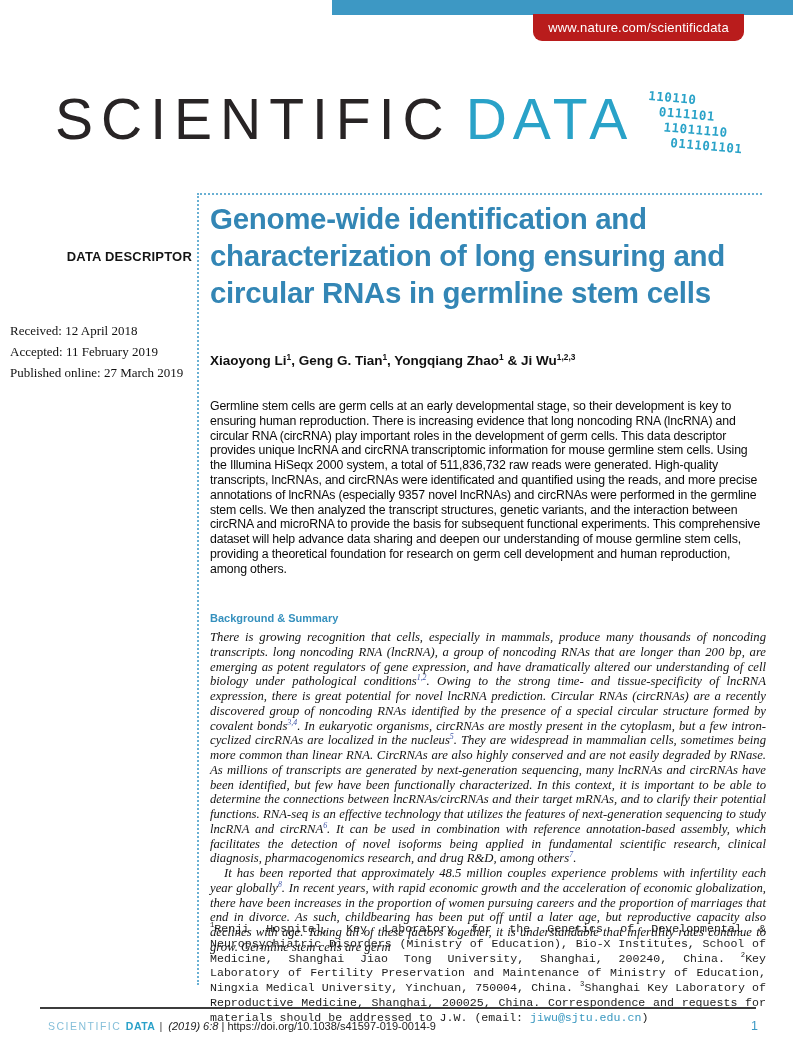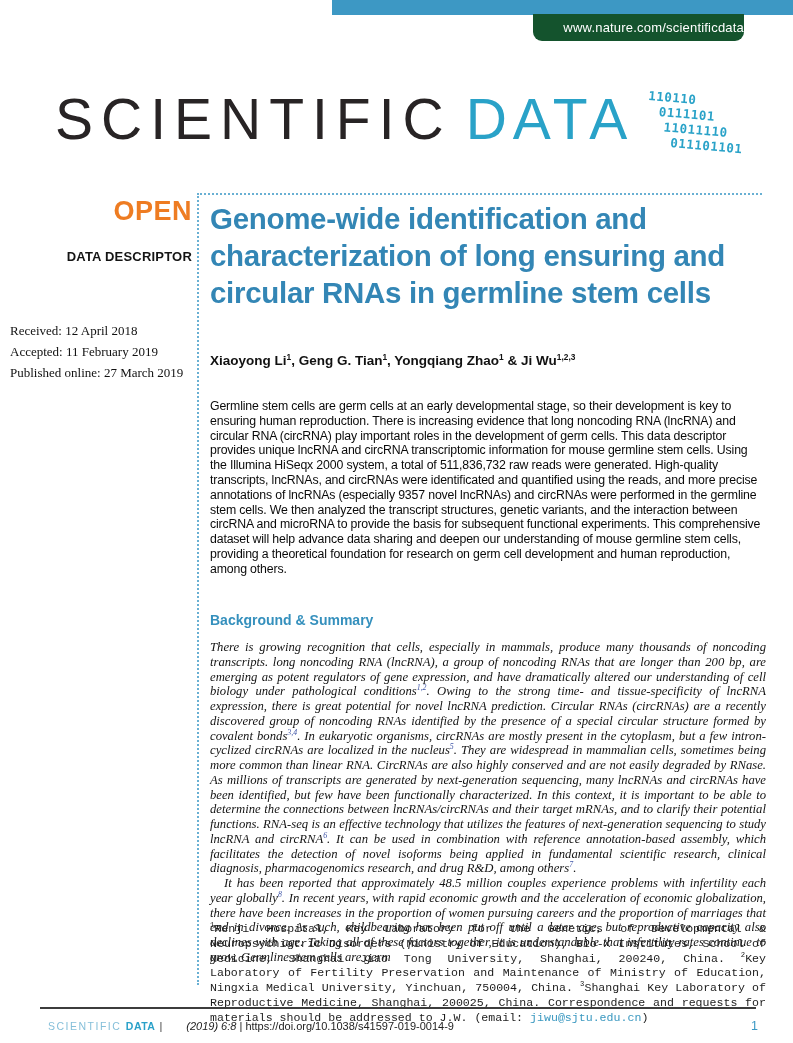--- a/index.html
+++ b/index.html
@@ -6,22 +6,22 @@
   html,body { background:#ffffff; }
   .page {
     position:relative; width:793px; height:1043px; background:#fff;
     font-family:"Liberation Sans", sans-serif; overflow:hidden; margin:0 auto;
     color:#1a1a1a;
   }
   
   .banner-bar { position:absolute; top:0; left:332px; right:0; height:15px; background:#3d98c4; }
   .banner-tab {
     position:absolute; top:14px; left:533px; width:211px; height:27px;
-    background:#14532d; border-radius:0 0 9px 9px;
-    display:flex; align-items:center; justify-content:flex-end;
+    background:#b91c1c; border-radius:0 0 9px 9px;
+    display:flex; align-items:center; justify-content:center;
     color:#ffffff; font-size:13px; letter-spacing:0.2px;
   }
   
   .logo { position:absolute; top:86px; left:55px; white-space:nowrap; }
   .logo-sci {
     font-size:57px; font-weight:200; letter-spacing:8px; color:#28242 5;
     color:#282425; font-family:"Liberation Sans", sans-serif;
   }
   .logo-data {
     font-size:57px; font-weight:500; letter-spacing:6px; color:#29a2c8; margin-left:14px;
@@ -57,42 +57,42 @@
   }
   .authors {
     position:absolute; top:353px; left:210px; width:556px;
     font-size:13.5px; font-weight:700; color:#111;
   }
   .abstract {
     position:absolute; top:399px; left:210px; width:556px;
     font-size:12.3px; line-height:14.8px; font-weight:400; color:#0a0a0a; letter-spacing:-0.15px;
   }
   .bodytext { position:absolute; top:612px; left:210px; width:556px; }
-  .section-heading { font-size:14px; font-weight:700; color:#3590bd; margin-bottom:12px; }
+  .section-heading { font-size:11px; font-weight:700; color:#3590bd; margin-bottom:6px; }
   .para {
     font-family:"Liberation Serif", serif; font-size:12.7px; line-height:14.75px;
     text-align:justify; color:#131313;font-style:italic;
   }
   .para.indent sup:first-child, .para.indent span:first-child { }
   .para.indent { text-indent:14px; }
   sup { font-size:0.62em; vertical-align:super; line-height:0; }
   .supref { color:#4056a8; }
   .link { color:#3a98c0; }
   .i { font-style:italic; }
   .footnote {
     position:absolute; top:922px; left:210px; width:556px;
     font-size:11.6px; line-height:14.8px; text-align:justify; color:#1c1c1c;font-family:Liberation Mono, monospace;
   }
   
   .footer-rule { position:absolute; top:1007px; left:40px; width:716px; border-top:2px solid #3c3c3c; }
   .footer { position:absolute; top:1016px; left:48px; right:35px; display:flex; align-items:baseline; }
   .f-sci { font-size:10.5px; letter-spacing:1.5px; color:#85bfd9; }
   .f-data { font-size:10.5px; font-weight:700; color:#2aa1c9; letter-spacing:0.5px; }
   .f-pipe { font-size:11px; color:#444; margin:0 6px 0 4px; }
-  .f-cite { font-size:11px; color:#222; margin-left:18px; }
+  .f-cite { font-size:11px; color:#222; }
   .f-page { margin-left:auto; font-size:12.5px; color:#3a98c4; }
 </style>
 </head>
 <body>
 
 <div class="page">
 
   <div class="banner-bar"></div>
   <div class="banner-tab">
     <span>www.nature.com/scientificdata</span>
@@ -101,21 +101,20 @@
   <div class="logo">
     <span class="logo-sci">SCIENTIFIC</span><span class="logo-data">DATA</span>
   </div>
   <div class="binary">
     <div class="bin-l1">110110</div>
     <div class="bin-l2">0111101</div>
     <div class="bin-l3">11011110</div>
     <div class="bin-l4">011101101</div>
   </div>
 
-  <div class="open-label">OPEN</div>
   <div class="descriptor-label">DATA DESCRIPTOR</div>
   <div class="dates">
     <div>Received: 12 April 2018</div>
     <div>Accepted: 11 February 2019</div>
     <div>Published online: 27 March 2019</div>
   </div>
 
   <div class="dot-h"></div>
   <div class="dot-v"></div>
 

